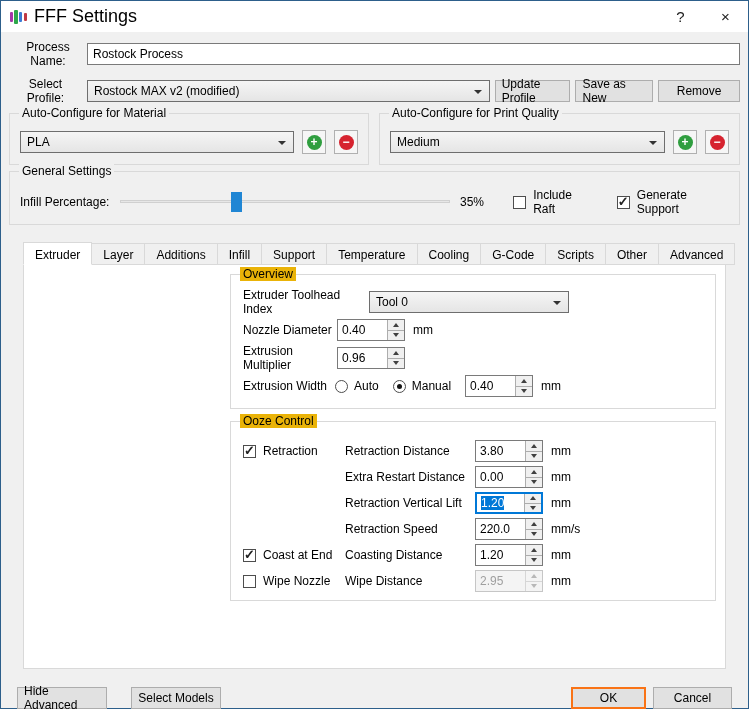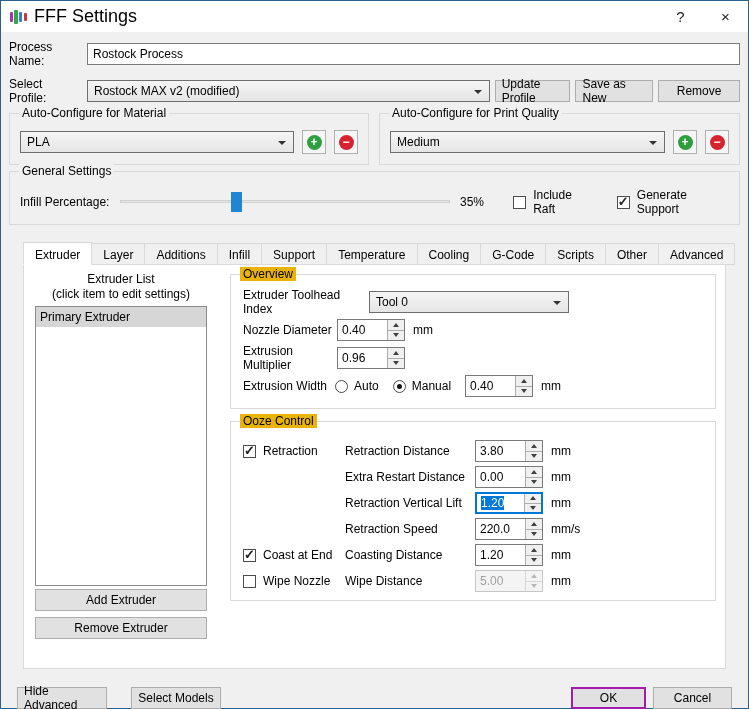--- a/index.html
+++ b/index.html
@@ -20,21 +20,21 @@
   .tb-title { font-size: 18px; }
   .tb-btns { margin-left: auto; display: flex; height: 31px; }
   .tb-btn { width: 45px; display: flex; align-items: center; justify-content: center;
             font-size: 15px; color: #1a1a1a; cursor: default; }
 
   
   .content { flex: 1; padding: 8px 8px 0 8px; }
 
   .row { display: flex; align-items: center; }
   .row-process { margin-bottom: 9px; }
-  .lbl-fixed { flex: 0 0 78px; }
+  .lbl-fixed { flex: 0 0 78px; text-align: center; }
   input.text { flex: 1; height: 22px; border: 1px solid #7a7a7a; background: #fff;
                padding: 0 5px; font: inherit; }
 
   .row-profile { gap: 5px; margin-bottom: 8px; }
   .row-profile .lbl-fixed { flex-basis: 73px; }
 
   .combo { height: 22px; border: 1px solid #6e6e6e; background: linear-gradient(#f5f5f5,#e5e5e5);
            display: flex; align-items: center; padding: 0 20px 0 6px; position: relative; cursor: default; }
   .combo .arrow { position: absolute; right: 7px; top: 9px; width: 0; height: 0;
                   border-left: 4px solid transparent; border-right: 4px solid transparent;
@@ -137,21 +137,21 @@
 
   .z-row { display: flex; align-items: center; height: 26px; }
   .z-cb { flex: 0 0 102px; display: flex; align-items: center; gap: 7px; }
   .z-lbl { flex: 0 0 130px; }
 
   
   .footer { display: flex; align-items: center; margin: 18px 8px 0 8px; }
   .btn-hideadv { width: 90px; }
   .btn-selmodels { width: 90px; margin-left: 24px; }
   .spacer { flex: 1; }
-  .btn-ok { width: 75px; border: 2px solid #a21caf; }
+  .btn-ok { width: 75px; border: 2px solid #f97316; }
   .btn-cancel { width: 79px; margin-left: 7px; }
 </style>
 </head>
 <body>
 
 <div class="window">
 
   <div class="titlebar">
     <span class="app-icon">
       <i class="bar1"></i>
@@ -241,31 +241,20 @@
         <span class="tab">Temperature</span>
         <span class="tab">Cooling</span>
         <span class="tab">G-Code</span>
         <span class="tab">Scripts</span>
         <span class="tab">Other</span>
         <span class="tab">Advanced</span>
       </div>
 
       <div class="tabpanel">
 
-        <div class="ext-col">
-          <div class="ext-head">
-            <div>Extruder List</div>
-            <div>(click item to edit settings)</div>
-          </div>
-          <div class="listbox">
-            <div class="list-item selected">Primary Extruder</div>
-          </div>
-          <div class="btn ext-btn btn-addext">Add Extruder</div>
-          <div class="btn ext-btn btn-remext">Remove Extruder</div>
-        </div>
 
         <div class="main-col">
 
           <div class="g-box g-overview">
             <span class="group-title">Overview</span>
 
             <div class="o-row">
               <span class="o-lbl1">Extruder Toolhead Index</span>
               <span class="combo combo-tool">
                 <span>Tool 0</span>
@@ -419,21 +408,21 @@
               <span class="unit">mm</span>
             </div>
 
             <div class="z-row">
               <span class="z-cb">
                 <span class="cb"></span>
                 <span>Wipe Nozzle</span>
               </span>
               <span class="z-lbl">Wipe Distance</span>
               <span class="spin disabled">
-                <span class="spin-val">5.00</span>
+                <span class="spin-val">2.95</span>
                 <span class="spin-btns">
                     <span class="spin-btn up">
                       <i class="arr-up"></i>
                     </span>
                     <span class="spin-btn">
                       <i class="arr-dn"></i>
                     </span>
                   </span>
               </span>
               <span class="unit">mm</span>

